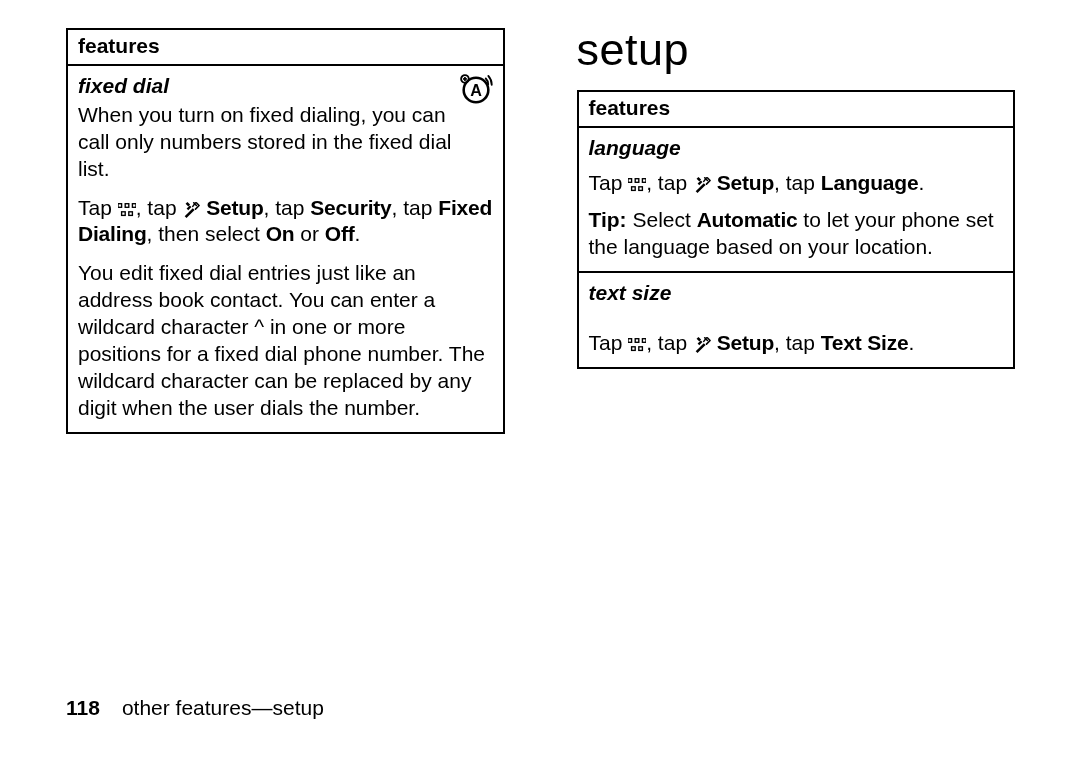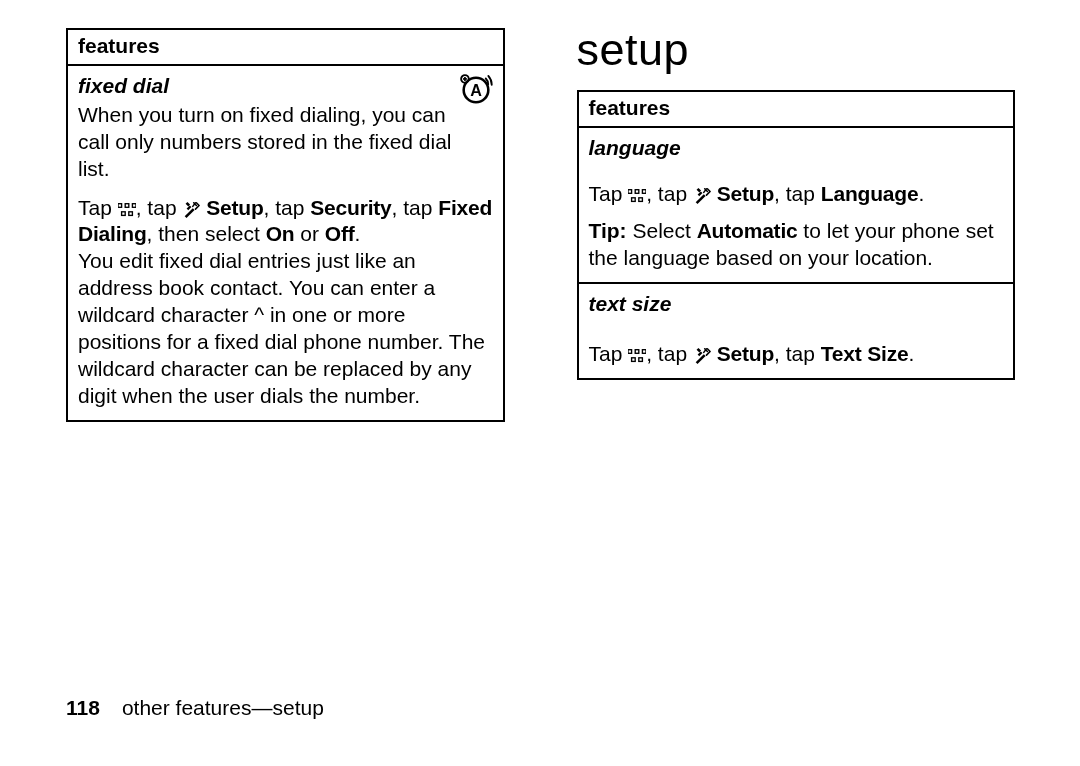--- a/index.html
+++ b/index.html
@@ -147,34 +147,34 @@
                   <rect x="12" y="9" width="4" height="4" fill="none" stroke="#000" stroke-width="1.5"></rect>
                 </svg></span><span>, tap </span><span class="icon tools"><svg viewBox="0 0 20 20">
                   <path d="M 3 17 L 12 8 L 14 10 L 5 19 Z" fill="#000"></path>
                   <path d="M 13 2 L 16 5 M 16 2 L 19 5 M 19 5 L 15 9 M 12 6 L 15 2" stroke="#000" stroke-width="1.7" fill="none" stroke-linecap="round"></path>
                   <path d="M 4 3 L 6 1 L 9 4 L 7 6 Z" fill="#000"></path>
                   <rect x="7" y="5" width="2.5" height="5" transform="rotate(45 8 7)" fill="#000"></rect>
                 </svg></span>
             <span class="cbold">Setup</span><span>, tap </span><span class="cbold">Security</span><span>, tap </span><span class="cbold">Fixed Dialing</span><span>, then select </span><span class="cbold">On</span><span> or </span><span class="cbold">Off</span><span>.</span>
           </div>
 
-          <div style="">You edit fixed dial entries just like an address book contact. You can enter a wildcard character ^ in one or more positions for a fixed dial phone number. The wildcard character can be replaced by any digit when the user dials the number.</div>
+          <div style="margin-top:12px;">You edit fixed dial entries just like an address book contact. You can enter a wildcard character ^ in one or more positions for a fixed dial phone number. The wildcard character can be replaced by any digit when the user dials the number.</div>
         </div>
       </div>
     </div>
 
     <div class="col">
       <div class="setup-heading">setup</div>
 
       <div class="fbox">
         <div class="fbox-header">features</div>
 
         <div class="fbox-section">
           <div class="sec-title">language</div>
-          <div style="margin-top:17px;">
+          <div style="margin-top:6px;">
             <span>Tap </span><span class="icon apps"><svg viewBox="0 0 20 14">
                   <rect x="0" y="0" width="4" height="4" fill="none" stroke="#000" stroke-width="1.5"></rect>
                   <rect x="8" y="0" width="4" height="4" fill="none" stroke="#000" stroke-width="1.5"></rect>
                   <rect x="16" y="0" width="4" height="4" fill="none" stroke="#000" stroke-width="1.5"></rect>
                   <rect x="4" y="9" width="4" height="4" fill="none" stroke="#000" stroke-width="1.5"></rect>
                   <rect x="12" y="9" width="4" height="4" fill="none" stroke="#000" stroke-width="1.5"></rect>
                 </svg></span><span>, tap </span><span class="icon tools"><svg viewBox="0 0 20 20">
                   <path d="M 3 17 L 12 8 L 14 10 L 5 19 Z" fill="#000"></path>
                   <path d="M 13 2 L 16 5 M 16 2 L 19 5 M 19 5 L 15 9 M 12 6 L 15 2" stroke="#000" stroke-width="1.7" fill="none" stroke-linecap="round"></path>
                   <path d="M 4 3 L 6 1 L 9 4 L 7 6 Z" fill="#000"></path>

